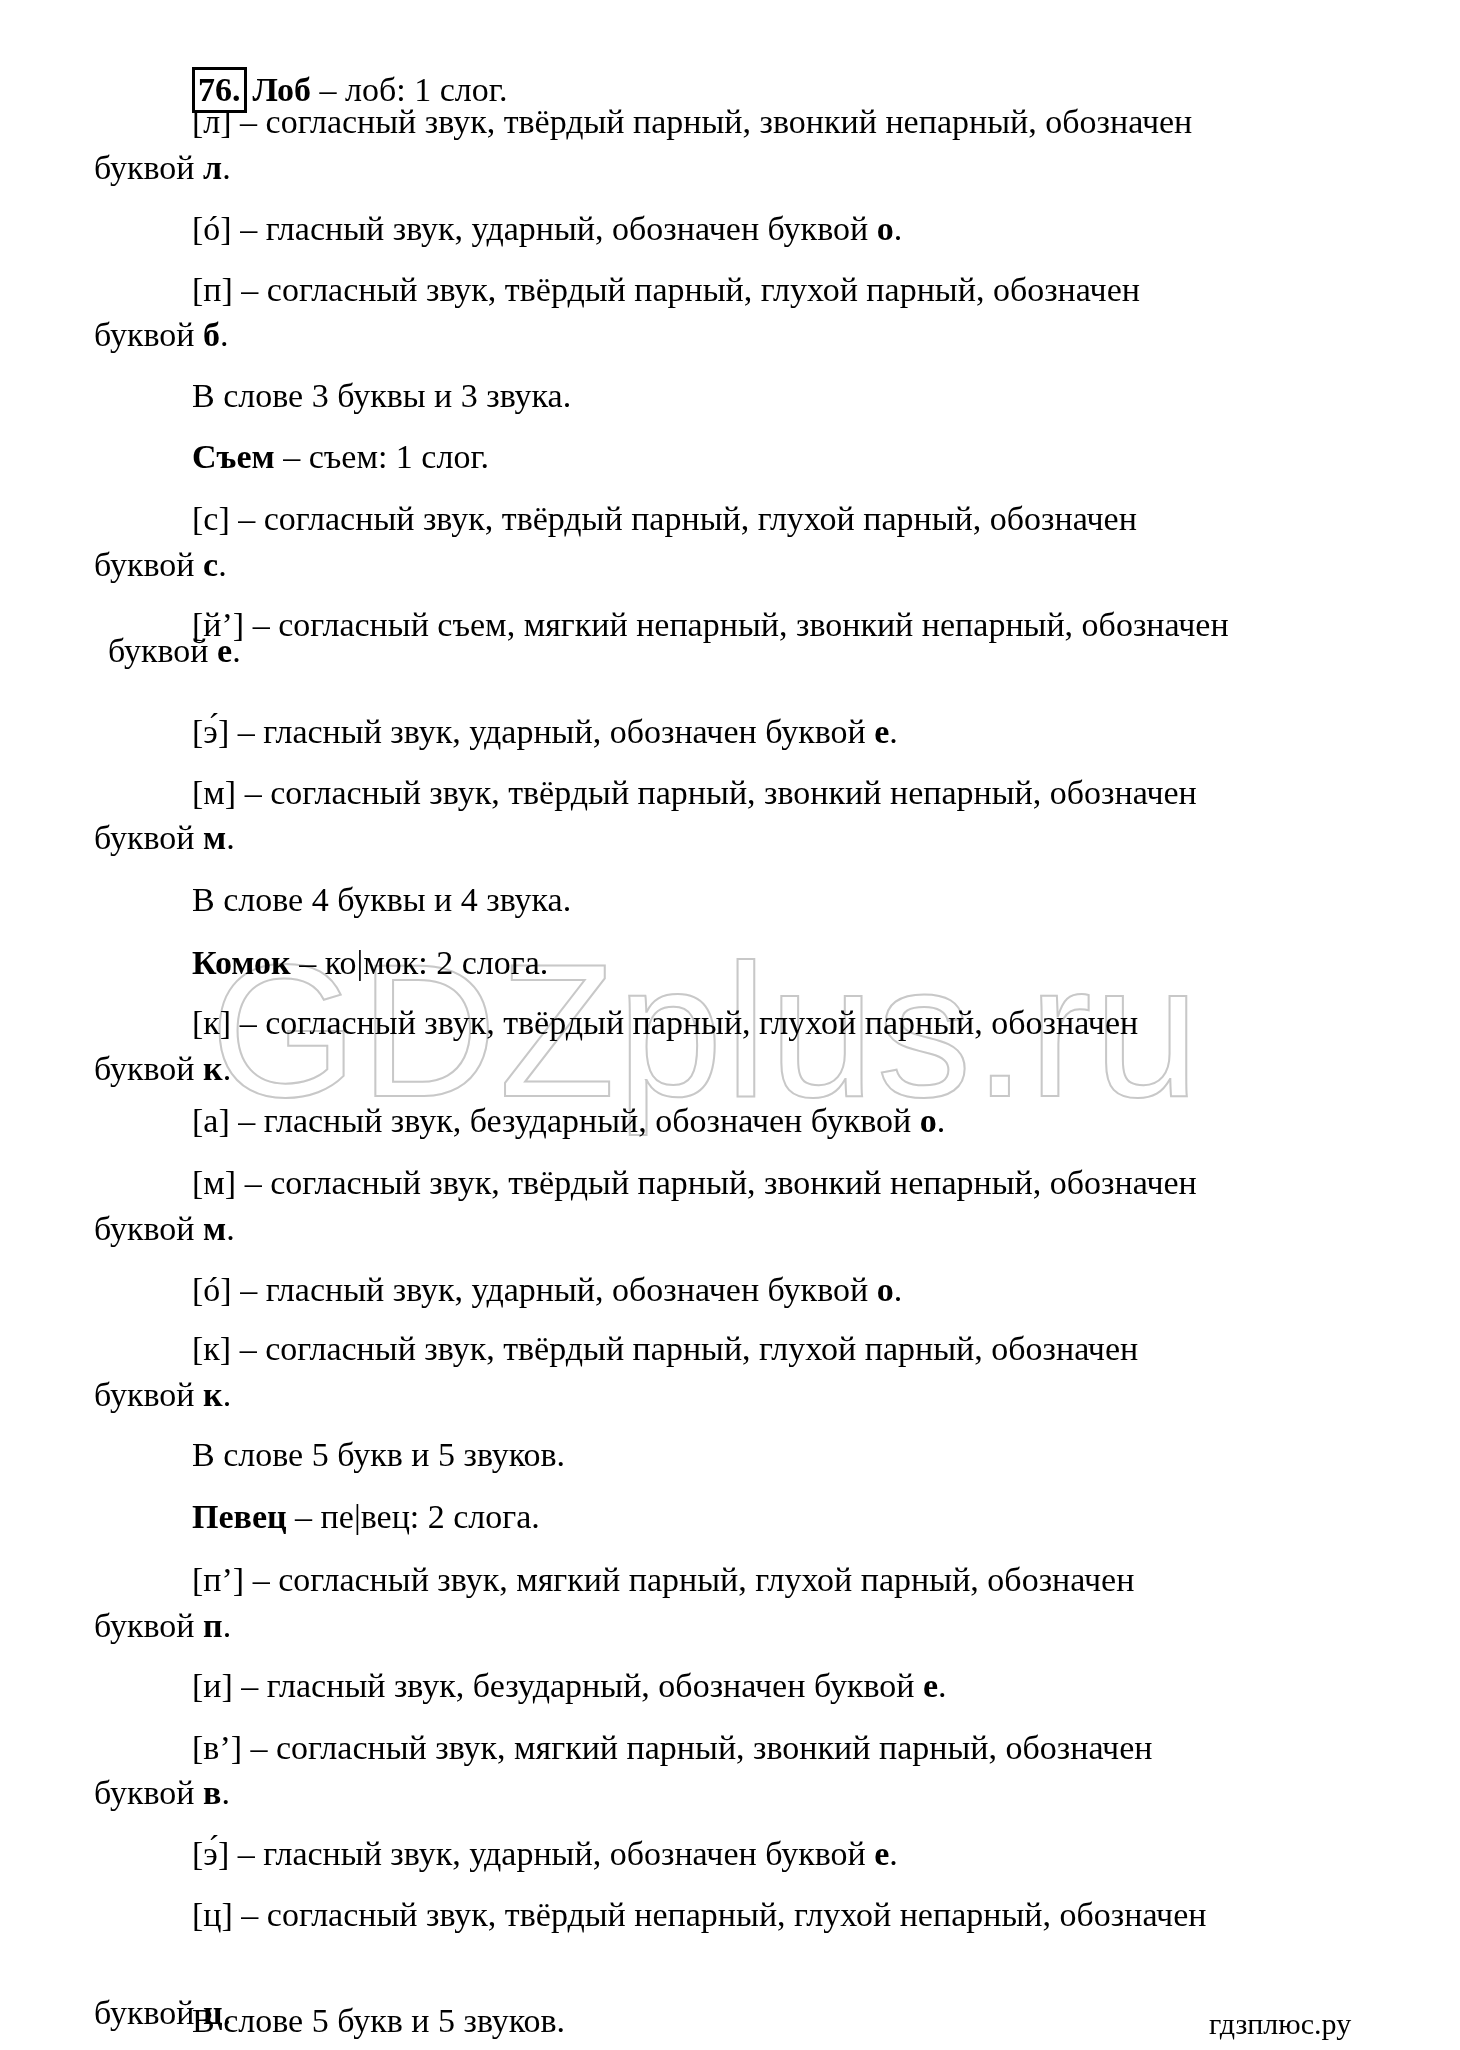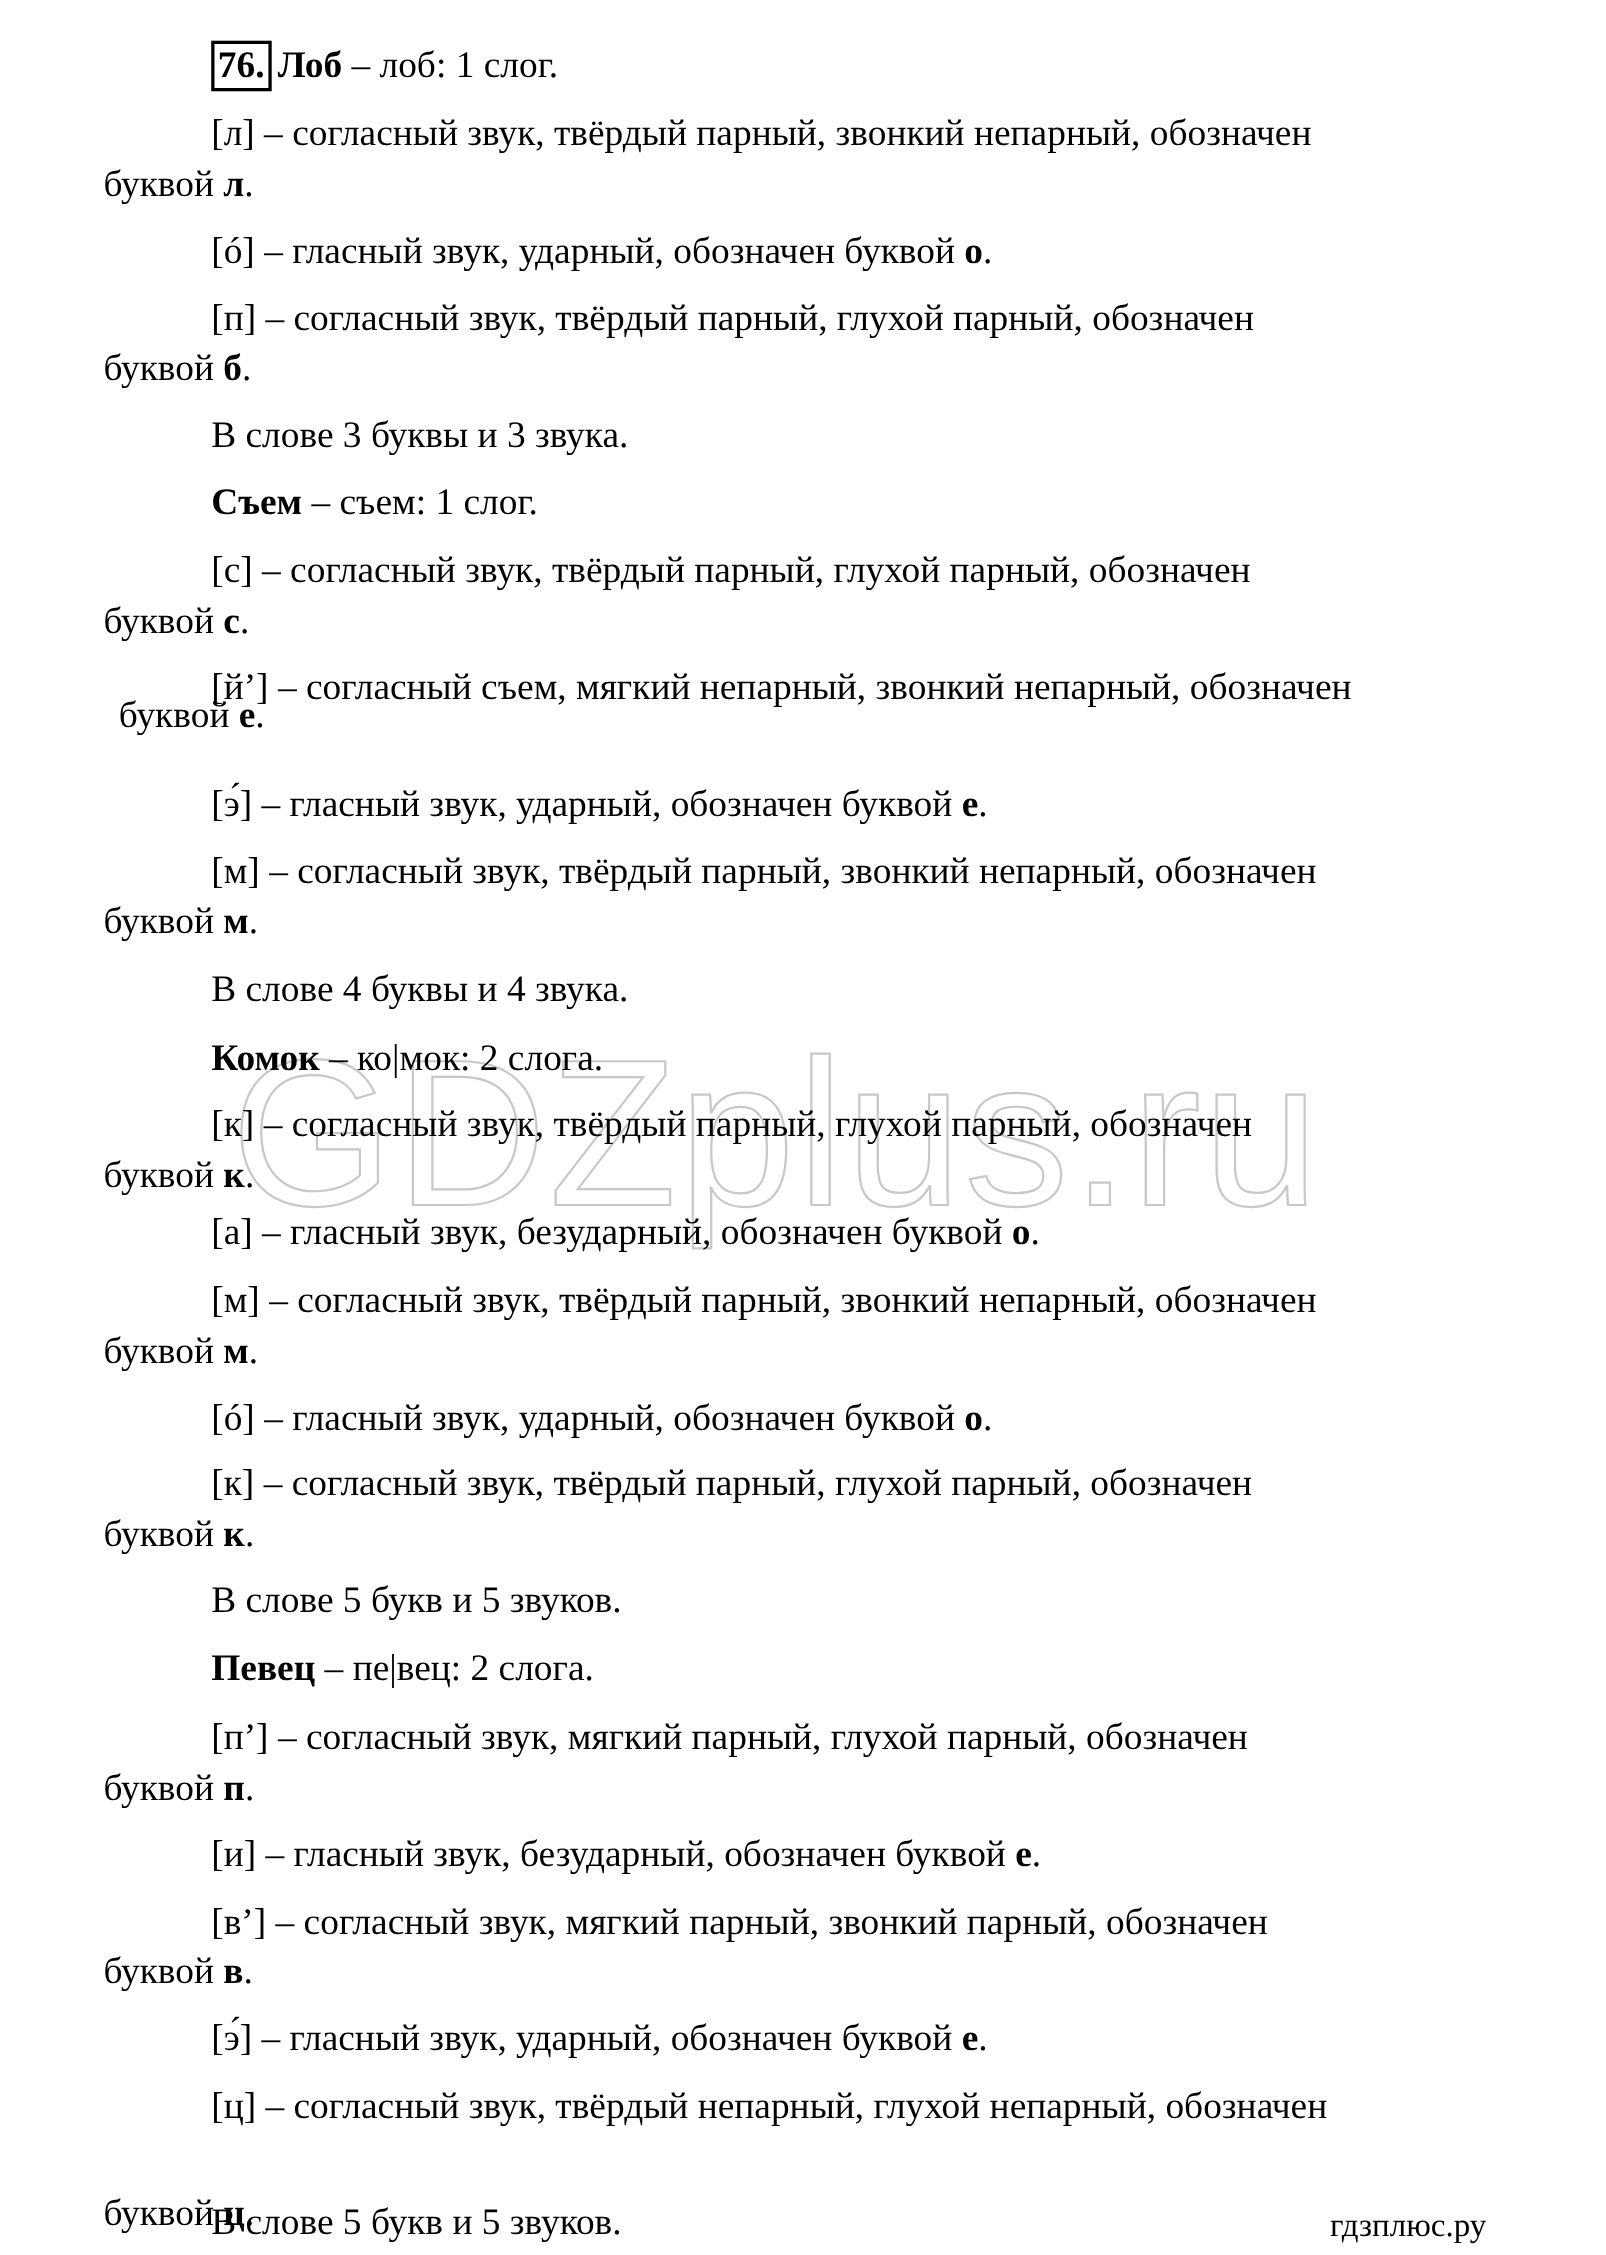--- a/index.html
+++ b/index.html
@@ -2,21 +2,21 @@
 <html><head>
 <meta charset="utf-8">
 <style>
   html, body { margin:0; padding:0; background:#ffffff; }
   body { width:1460px; height:2050px; position:relative; overflow:hidden;
          font-family:"Liberation Serif", "DejaVu Serif", serif; color:#000; }
   .ln { position:absolute; height:44px; line-height:44px; font-size:34px; white-space:nowrap; }
   .ind { left:192px; }
   .cont { left:94px; }
   .b { font-weight:bold; }
-  .task-num { display:inline-block; border:3px solid #000; padding:0 3px; line-height:40px; font-weight:bold; margin-right:6px; }
+  .task-num { display:inline-block; border:3px solid #000; padding:0 3px; line-height:40px; font-weight:bold; margin-right:6px;margin-top:30px; }
   .wm { position:absolute; left:210px; top:935px; font-family:"Liberation Sans","DejaVu Sans",sans-serif;
         font-size:190px; line-height:190px; color:transparent; -webkit-text-stroke:2px #c8c8c8;
         letter-spacing:2px; white-space:nowrap; pointer-events:none; }
   .site { position:absolute; left:1209px; top:2004px; font-size:30px; line-height:40px; }
 </style>
 </head>
 <body>
 
 <div class="wm">GDZplus.ru</div>
 

